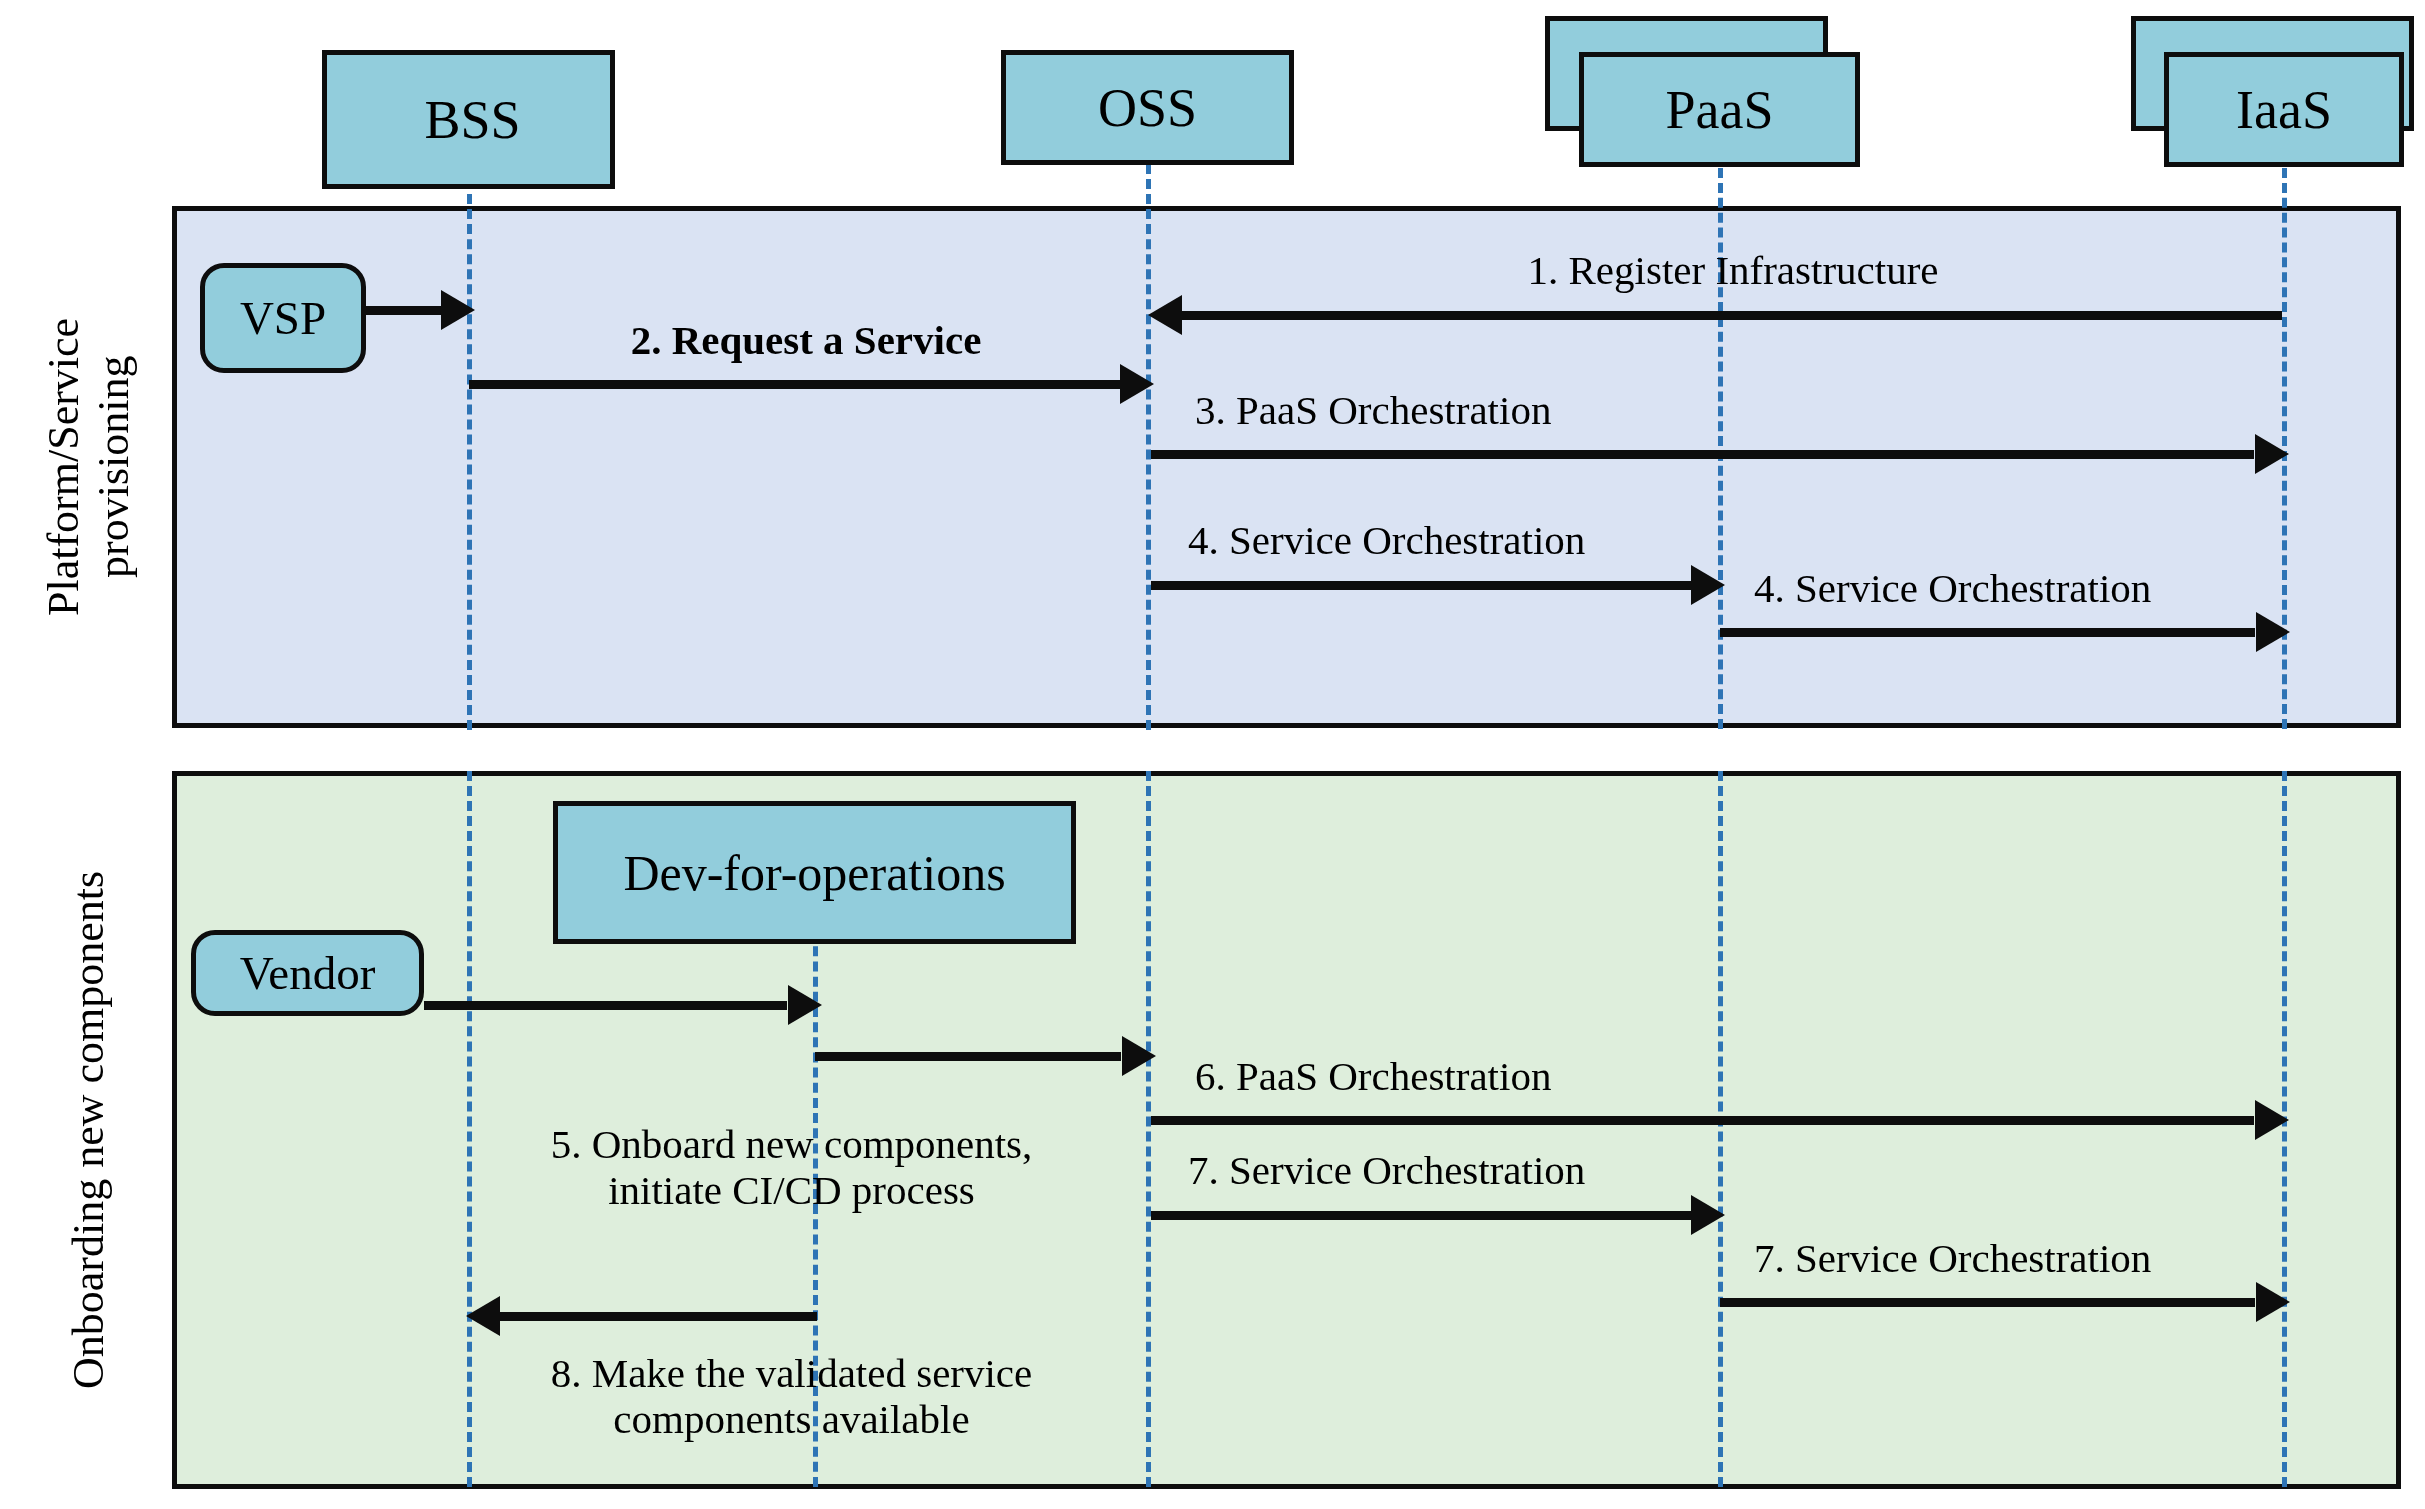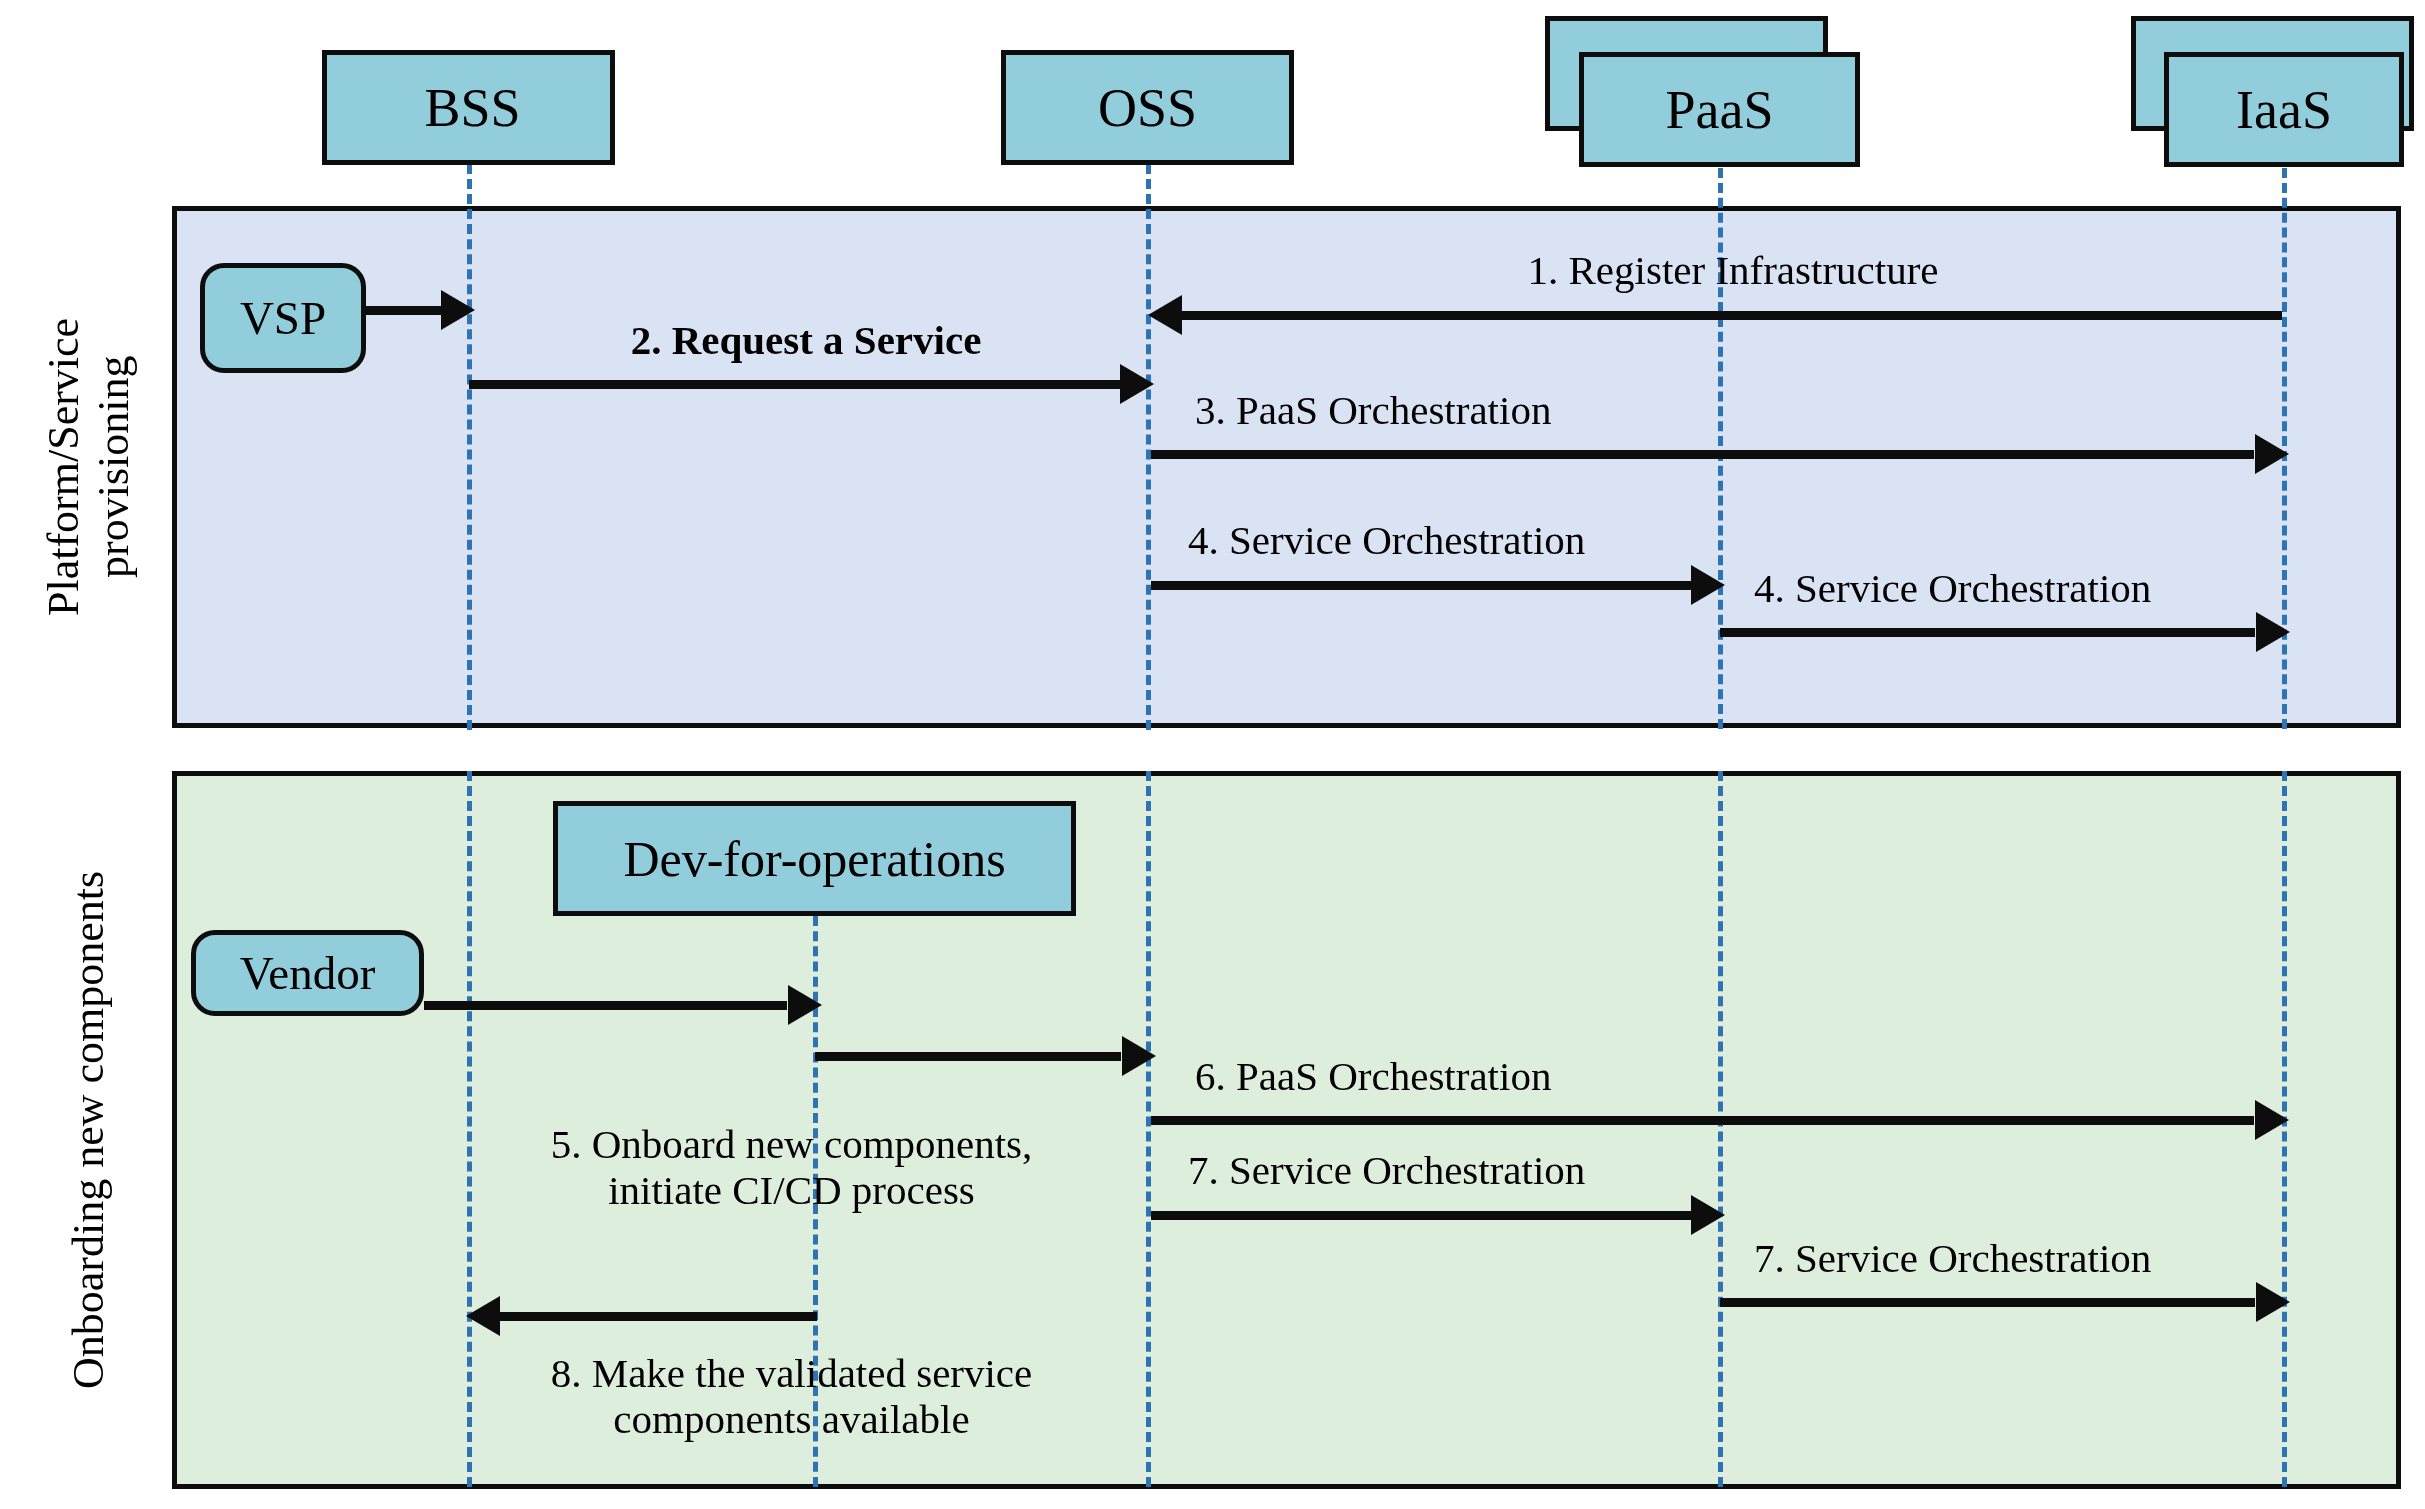--- a/index.html
+++ b/index.html
@@ -61,39 +61,39 @@
   <div class="lifeline" style="left:1146px;top:771px;height:716px;"></div>
 
   <div class="lifeline" style="left:1718px;top:168px;height:561px;"></div>
   <div class="lifeline" style="left:1718px;top:771px;height:716px;"></div>
 
   <div class="lifeline" style="left:2282px;top:168px;height:561px;"></div>
   <div class="lifeline" style="left:2282px;top:771px;height:716px;"></div>
 
   <div class="lifeline" style="left:813px;top:916px;height:571px;"></div>
 
-  <div class="head" style="left:322px;top:50px;width:293px;height:115px;padding-left:8px;">
+  <div class="head" style="left:322px;top:50px;width:293px;height:139px;padding-left:8px;">
     <span>BSS</span>
   </div>
 
   <div class="head" style="left:1001px;top:50px;width:293px;height:115px;">
     <span>OSS</span>
   </div>
 
   <div class="head back" style="left:1545px;top:15.6px;width:283px;height:115px;"></div>
   <div class="head" style="left:1579px;top:52px;width:281px;height:115px;">
     <span>PaaS</span>
   </div>
 
   <div class="head back" style="left:2131px;top:15.6px;width:283px;height:115px;"></div>
   <div class="head" style="left:2164px;top:52px;width:240px;height:115px;">
     <span>IaaS</span>
   </div>
 
-  <div class="head" style="left:553px;top:801px;width:523px;height:115px;font-size:50px;">
+  <div class="head" style="left:553px;top:801px;width:523px;height:143px;font-size:50px;">
     <span>Dev-for-operations</span>
   </div>
 
   <div class="head rounded" style="left:200px;top:263px;width:166px;height:110px;font-size:47px;">
     <span>VSP</span>
   </div>
 
   <div class="head rounded" style="left:191px;top:930px;width:233px;height:86px;font-size:47px;">
     <span>Vendor</span>
   </div>

